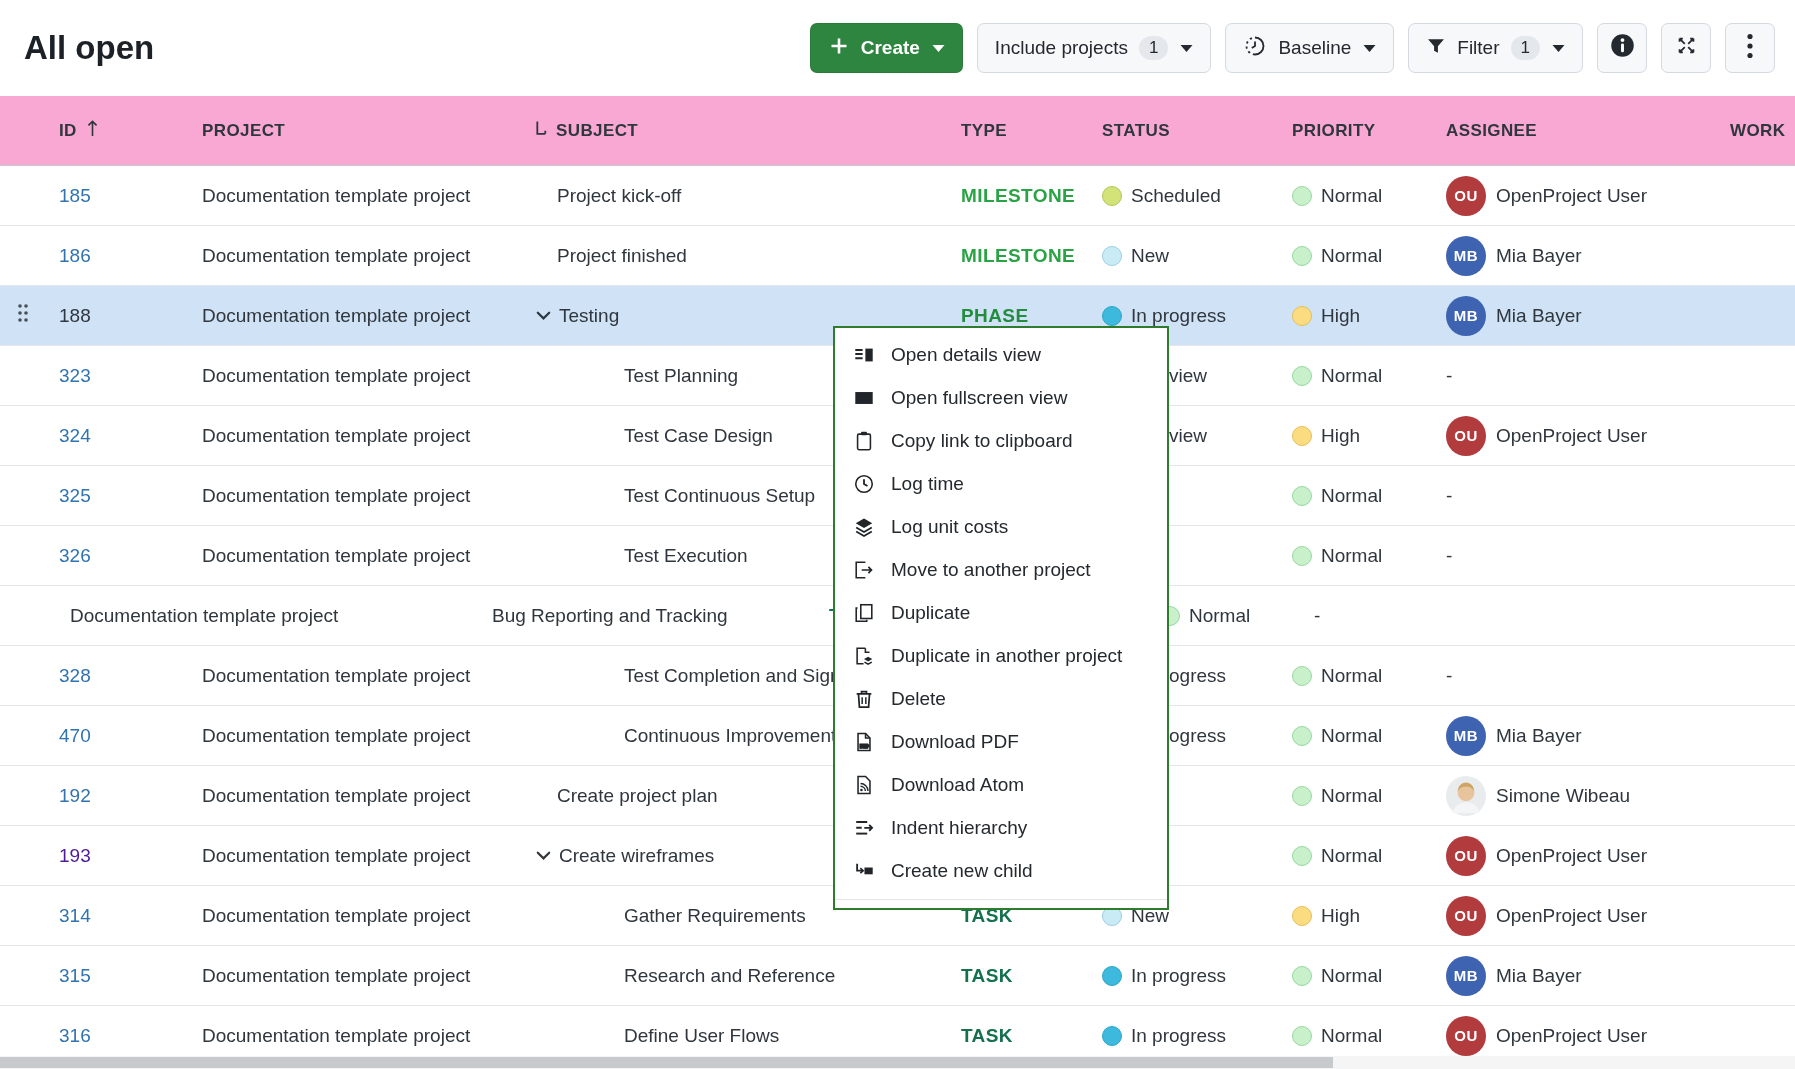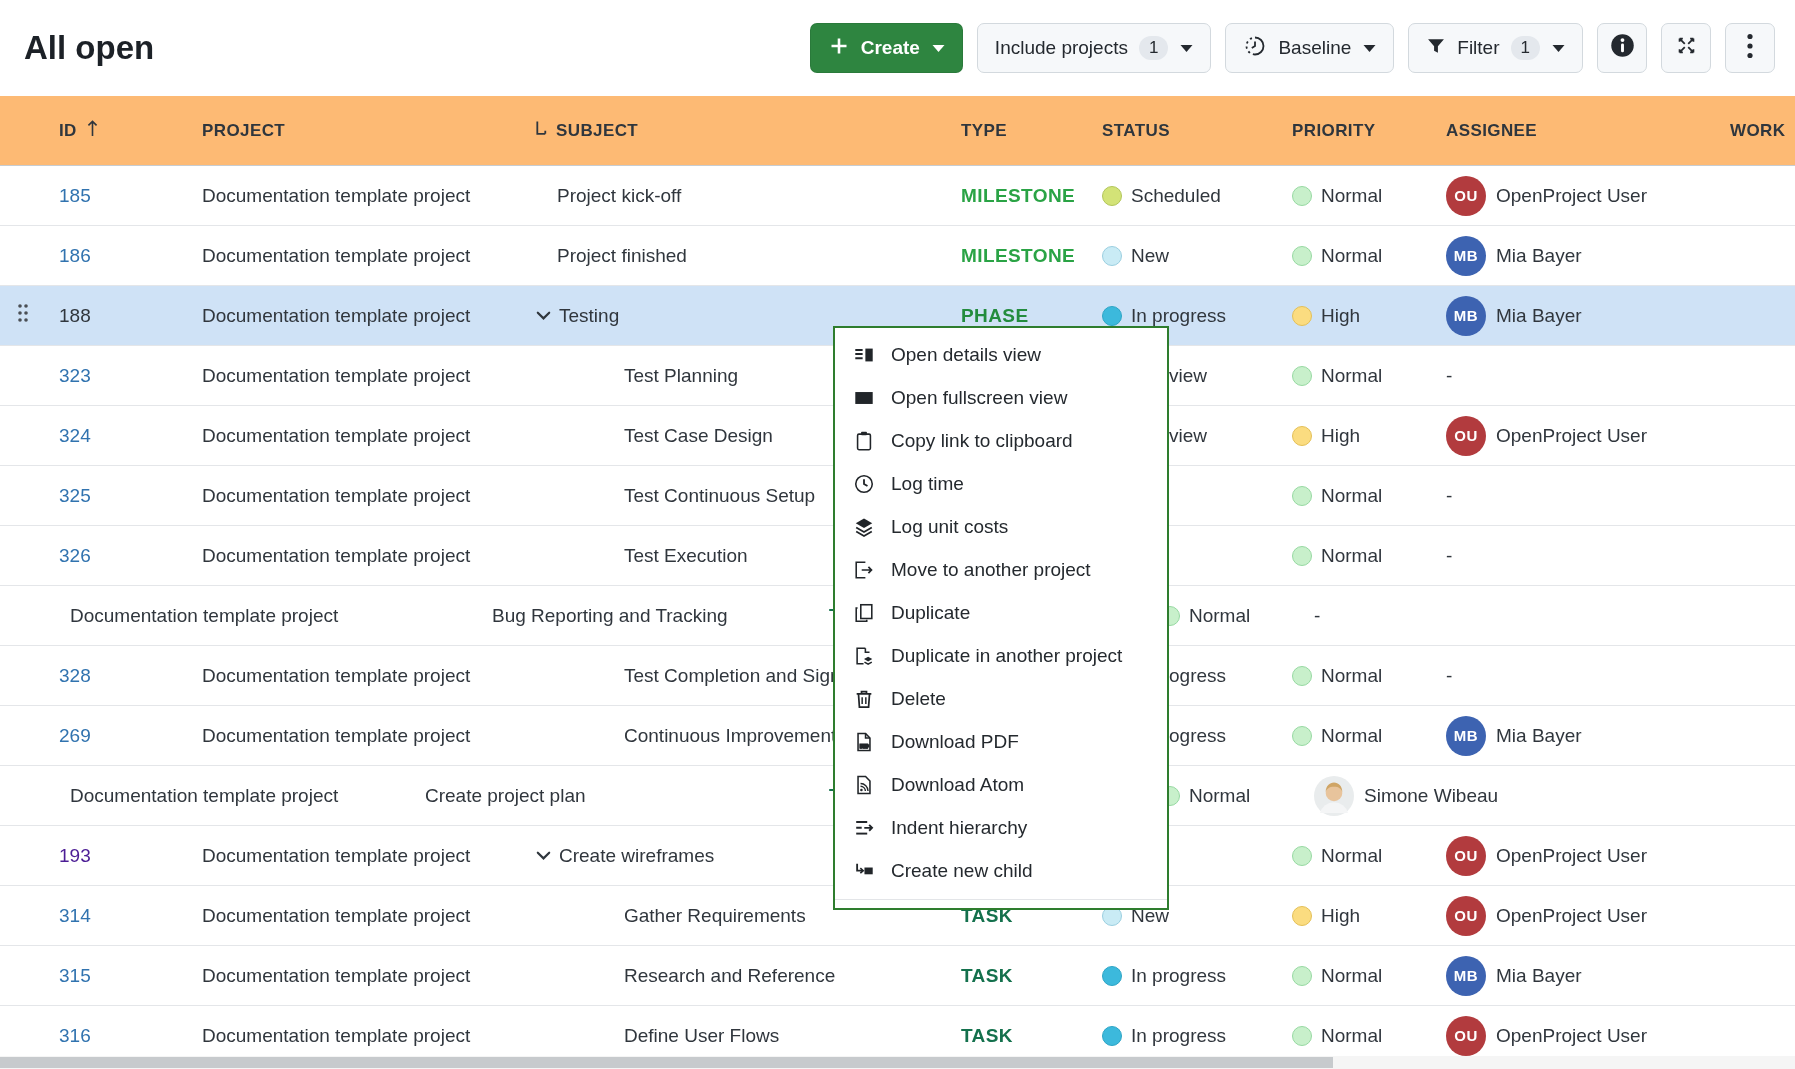--- a/index.html
+++ b/index.html
@@ -16,21 +16,21 @@
     background:#f6f8fa; border:1px solid #d3d9de; border-radius:7px;
     font-size:19px; color:#24292f; cursor:pointer; white-space:nowrap; }
   .btn.sq { width:50px; padding:0; justify-content:center; }
   .btn-create { color:#fff; font-weight:600; border-color:rgba(0,0,0,0.08); }
   .badge { background:#e4e8ed; border-radius:13px; padding:2px 10px; font-size:17px; color:#24292f; }
   .caret { display:inline-flex; margin-left:1px; }
 
   
   .thead { position:absolute; top:96px; left:0; right:0; height:70px;
     display:flex; align-items:center; border-bottom:1px solid #c7ccd1;
-    font-size:17px; font-weight:700; color:#2f363d; letter-spacing:.4px; background:#fdba74; }
+    font-size:17px; font-weight:700; color:#2f363d; letter-spacing:.4px; background:#f9a8d4; }
   .thead .cell { display:flex; align-items:center; gap:8px; }
 
   
   .rows { position:absolute; top:166px; left:0; right:0; }
   .row { height:60px; display:flex; align-items:center; border-bottom:1px solid #e4e6e9;
     font-size:19px; color:#30363d; background:#fff; cursor:pointer; }
   .row.selected { background:#cfe2f6; }
 
   .cell { flex:none; display:flex; align-items:center; overflow:hidden; height:100%; }
   .c-handle   { width:46px;  justify-content:center; }
@@ -451,21 +451,21 @@
         <div class="cell c-assignee">
           <span>-</span>
         </div>
         <div class="cell c-work">
           <span></span>
         </div>
       </div>
       <div class="row">
         <div class="cell c-handle"></div>
         <div class="cell c-id">
-          <span class="id-link" style="color: rgb(49, 115, 175);">269</span>
+          <span class="id-link" style="color: rgb(49, 115, 175);">470</span>
         </div>
         <div class="cell c-project">
           <span class="subj">Documentation template project</span>
         </div>
         <div class="cell c-subject">
           <span class="subj h-child">Continuous Improvement</span>
         </div>
         <div class="cell c-type">
           <span style="color: rgb(20, 113, 77);">TASK</span>
         </div>
@@ -480,20 +480,23 @@
         <div class="cell c-assignee">
           <span class="avatar" style="background: rgb(61, 99, 177);">MB</span>
           <span class="aname">Mia Bayer</span>
         </div>
         <div class="cell c-work">
           <span></span>
         </div>
       </div>
       <div class="row">
         <div class="cell c-handle"></div>
+        <div class="cell c-id">
+          <span class="id-link" style="color: rgb(49, 115, 175);">192</span>
+        </div>
         <div class="cell c-project">
           <span class="subj">Documentation template project</span>
         </div>
         <div class="cell c-subject">
           <span class="subj h-none">Create project plan</span>
         </div>
         <div class="cell c-type">
           <span style="color: rgb(20, 113, 77);">TASK</span>
         </div>
         <div class="cell c-status">

